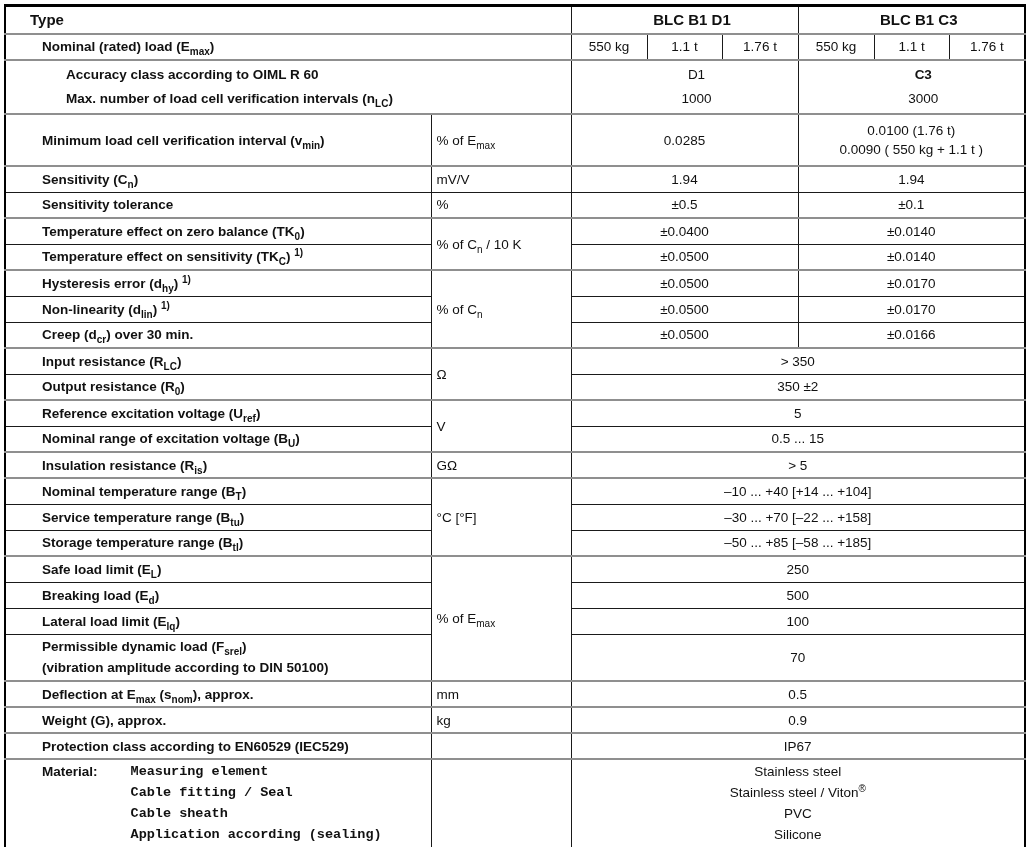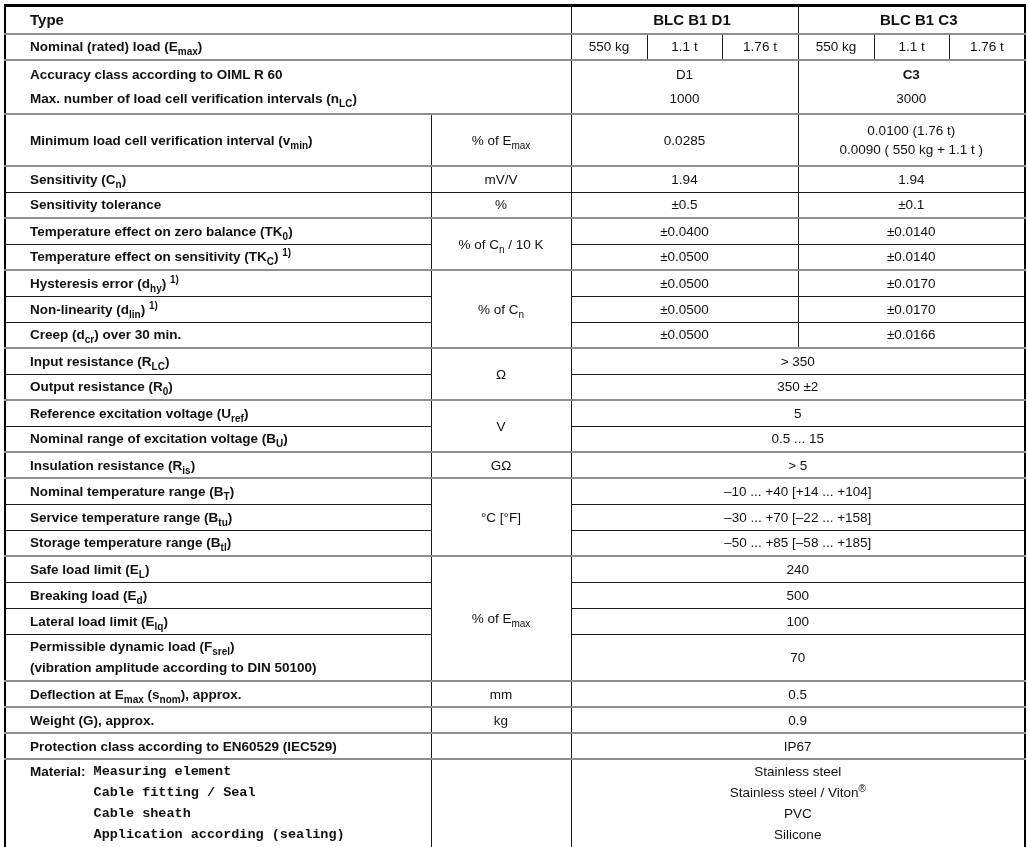--- a/index.html
+++ b/index.html
@@ -20,33 +20,33 @@
     border-right:1px solid #1a1a1a;
     padding:2px 5px;
     vertical-align:middle;
     font-size:13.5px;
     line-height:1.45;
     overflow:hidden;
   }
   
   tr.g > td{border-top:2px solid #8f8f8f;}
   tr.t > td{border-top:1px solid #1a1a1a;}
-  td.label{font-weight:bold;text-align:left;padding-left:24px;}
-  td.unit{text-align:center;}
+  td.label{font-weight:bold;text-align:left;padding-left:36px;}
+  td.unit{}
   td.val{text-align:center;}
   td.hdr{font-weight:bold;text-align:center;font-size:15px;padding-left:20px;}
   td.typehdr{font-weight:bold;text-align:left;padding-left:24px;font-size:15px;margin-top:27px;}
   tr.h1 > td{height:26px;}
   tr.h2 > td{height:52px;}
   tr.hp > td{height:47px;}
   tr.hm > td{height:89px;}
   sub{font-size:10px;line-height:0;}
   sup{font-size:10px;line-height:0;}
-  .stack2 div{line-height:1.8;}
-  .mat{display:flex;gap:8px;align-items:flex-start;}
+  .stack2 div{line-height:1.8;margin-left:24px;}
+  .mat{display:flex;gap:33px;align-items:flex-start;}
   .mat .mat-items div{line-height:1.55;font-family:Liberation Mono, monospace;}
   .mat .mat-word{line-height:1.55;}
 </style>
 </head>
 <body>
 
 <div class="sheet">
 <table class="spec">
   <colgroup>
     <col style="width:426px">
@@ -177,21 +177,21 @@
     <td class="val" colspan="6">–30 ... +70 [–22 ... +158]</td>
   </tr>
   <tr class="t h1">
     <td class="label">Storage temperature range (B<sub>tl</sub>)</td>
     <td class="val" colspan="6">–50 ... +85 [–58 ... +185]</td>
   </tr>
 
   <tr class="g h1">
     <td class="label">Safe load limit (E<sub>L</sub>)</td>
     <td class="unit" rowspan="4">% of E<sub>max</sub></td>
-    <td class="val" colspan="6">240</td>
+    <td class="val" colspan="6">250</td>
   </tr>
   <tr class="t h1">
     <td class="label">Breaking load (E<sub>d</sub>)</td>
     <td class="val" colspan="6">500</td>
   </tr>
   <tr class="t h1">
     <td class="label">Lateral load limit (E<sub>lq</sub>)</td>
     <td class="val" colspan="6">100</td>
   </tr>
   <tr class="t hp">

